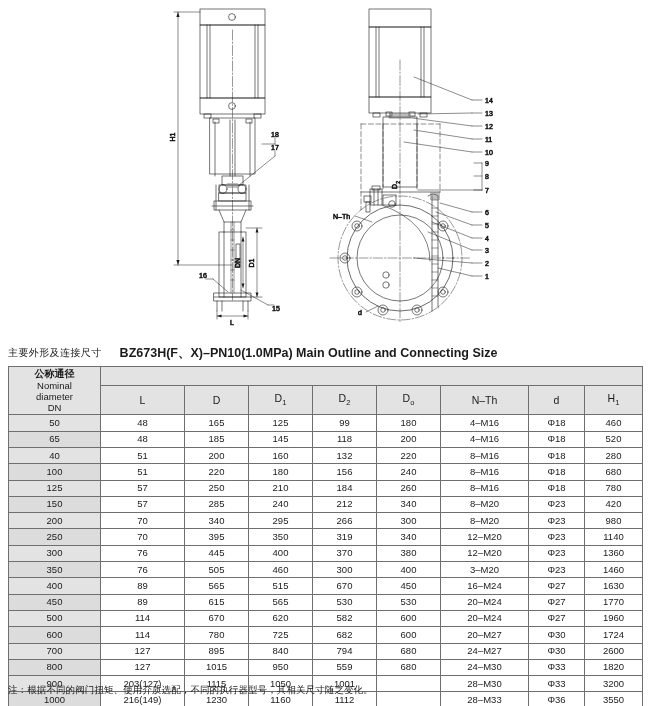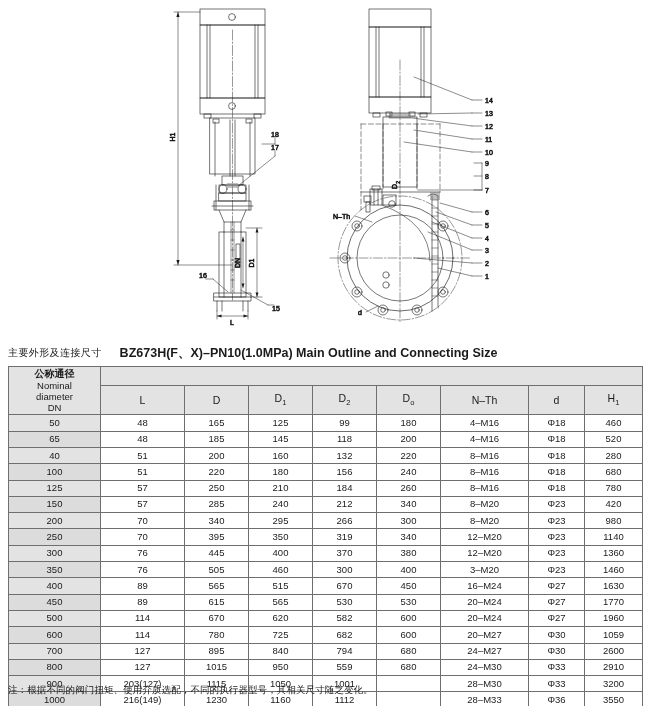--- a/index.html
+++ b/index.html
@@ -544,21 +544,21 @@
       </tr>
       <tr>
         <td class="dn-cell">600</td>
         <td>114</td>
         <td>780</td>
         <td>725</td>
         <td>682</td>
         <td>600</td>
         <td>20–M27</td>
         <td>Φ30</td>
-        <td>1059</td>
+        <td>1724</td>
       </tr>
       <tr>
         <td class="dn-cell">700</td>
         <td>127</td>
         <td>895</td>
         <td>840</td>
         <td>794</td>
         <td>680</td>
         <td>24–M27</td>
         <td>Φ30</td>
@@ -566,21 +566,21 @@
       </tr>
       <tr>
         <td class="dn-cell">800</td>
         <td>127</td>
         <td>1015</td>
         <td>950</td>
         <td>559</td>
         <td>680</td>
         <td>24–M30</td>
         <td>Φ33</td>
-        <td>2910</td>
+        <td>1820</td>
       </tr>
       <tr>
         <td class="dn-cell">900</td>
         <td>203(127)</td>
         <td>1115</td>
         <td>1050</td>
         <td>1001</td>
         <td></td>
         <td>28–M30</td>
         <td>Φ33</td>

